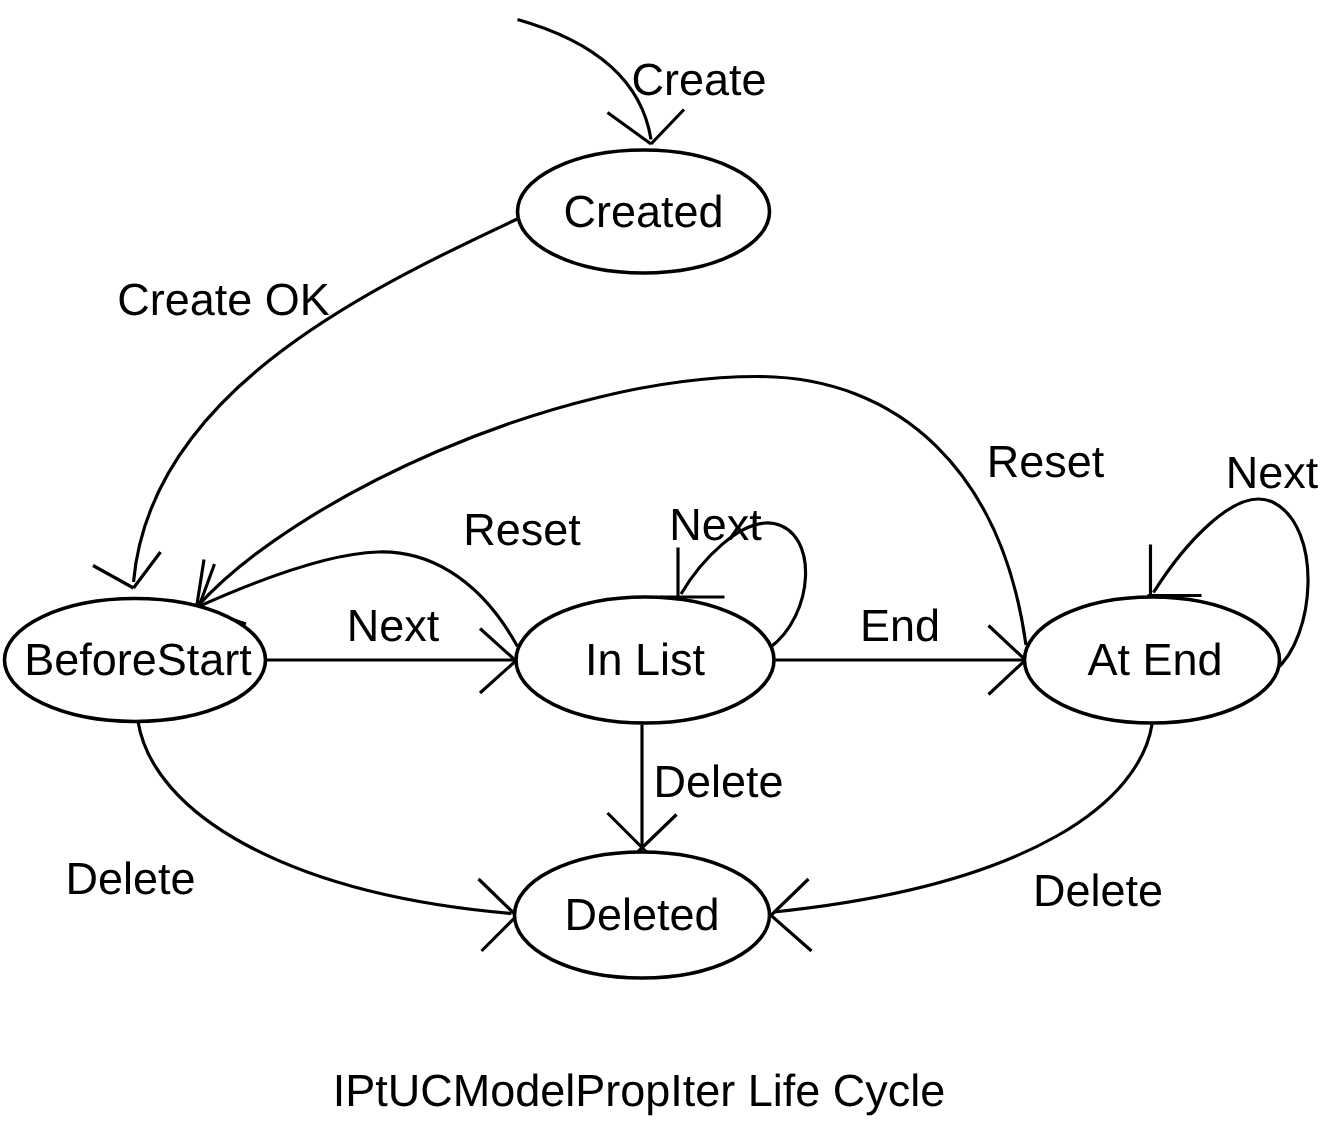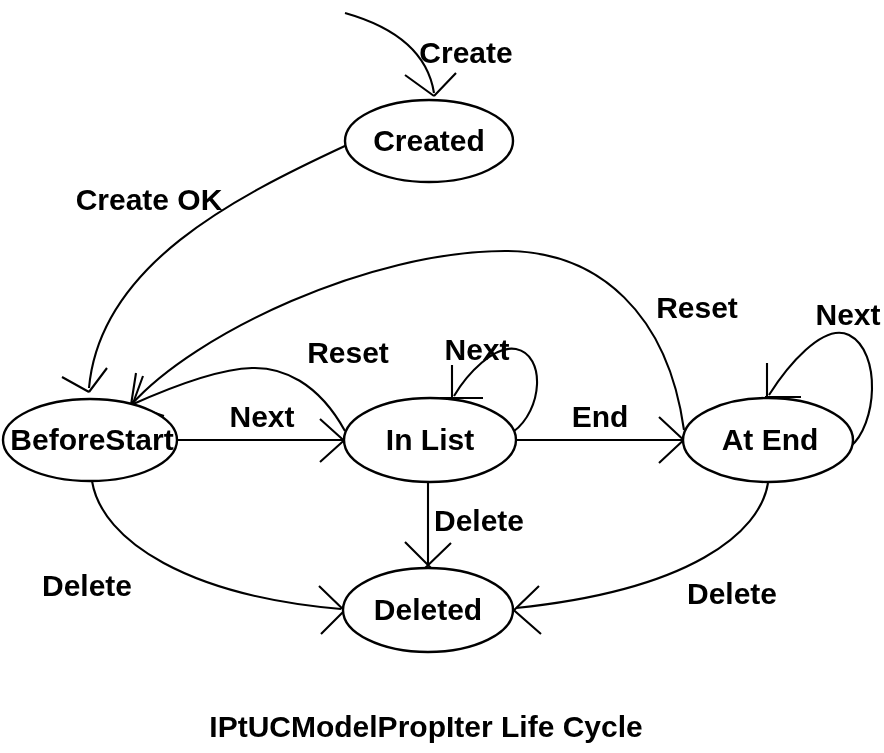--- a/index.html
+++ b/index.html
@@ -2,21 +2,20 @@
 <html><head>
 <meta charset="utf-8">
 <style>
   html, body { margin: 0; padding: 0; background: #ffffff; }
   .canvas {
     position: relative;
     width: 884px;
     height: 753px;
     background: #ffffff;
     font-family: "Liberation Sans", sans-serif;
-    font-weight: bold;
   }
   svg { display: block; }
   .edge {
     fill: none;
     stroke: #000000;
     stroke-width: 2.1;
   }
   .state-shape {
     fill: #ffffff;
     stroke: #000000;

